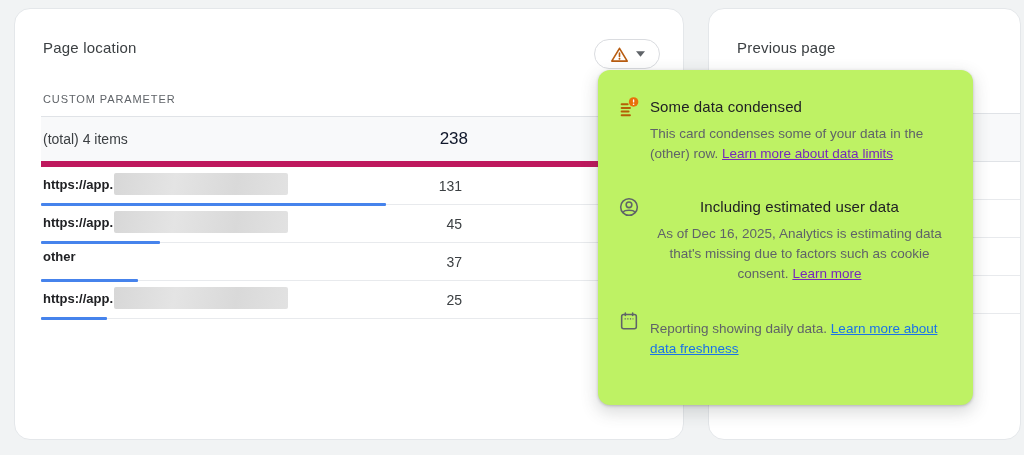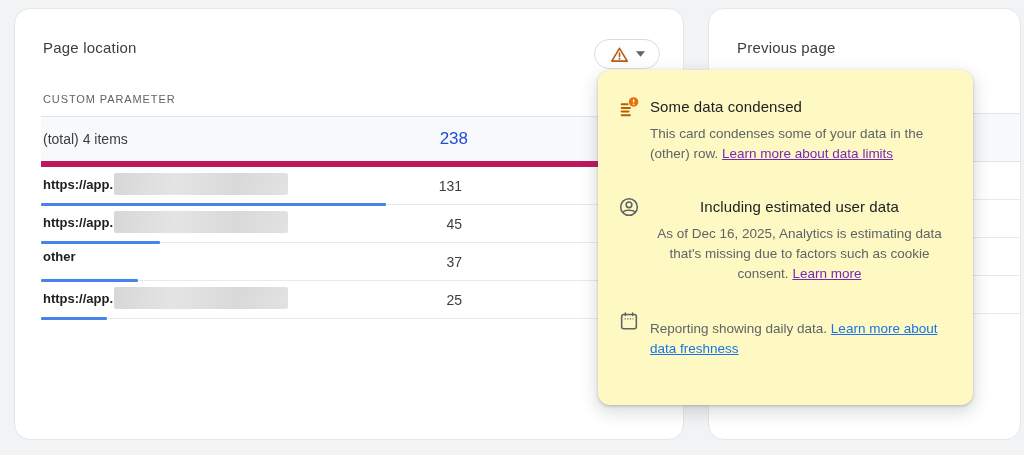--- a/index.html
+++ b/index.html
@@ -55,21 +55,21 @@
   .total-row {
     position:relative; height:50px;
     background:#f8f9fa; border-bottom:6px solid #be185d;
   }
   .total-label {
     position:absolute; left:2px; top:50%; transform:translateY(-50%);
     font-size:14px; color:#3c4043;
   }
   .total-value {
     position:absolute; left:250px; width:177px; top:50%; transform:translateY(-50%);
-    text-align:right; font-size:17px; color:#1d4ed8;
+    text-align:right; font-size:17px; color:#0f172a;
   }
 
   .trow { position:relative; height:38px; border-bottom:1px solid #e8eaed; }
   .trow-label {
     position:absolute; left:2px; top:6px;
     display:flex; align-items:center;
     font-size:13px; font-weight:700; color:#202124; white-space:nowrap;
   }
   .redacted {
     display:inline-block; width:174px; height:22px; margin-left:1px;
@@ -87,21 +87,21 @@
 
   
   .rc-table { position:absolute; top:104px; left:0; right:0; }
   .rc-divider { border-bottom:1px solid #e0e3e7; }
   .rc-total { height:48px; background:#f8f9fa; border-bottom:1px solid #e0e3e7; }
   .rc-row { height:38px; border-bottom:1px solid #e8eaed; }
 
   
   .popover {
     position:absolute; left:598px; top:70px; width:375px; height:335px;
-    background:#fef9c3; border-radius:12px;
+    background:#bef264; border-radius:12px;
     box-shadow:0 1px 3px rgba(60,64,67,.28), 0 6px 16px 2px rgba(60,64,67,.18);
     padding:26px 24px 0 20px;
     z-index:10;
   }
   .pop-section { display:flex; align-items:flex-start; }
   .pop-sec-1 { margin-bottom:32px; }
   .pop-sec-2 { margin-bottom:26px;text-align:center; }
   .pop-icon { width:22px; flex:0 0 22px; margin-right:10px; padding-top:0; }
   .pop-icon svg { display:block; }
   .pop-content { width:312px; }

